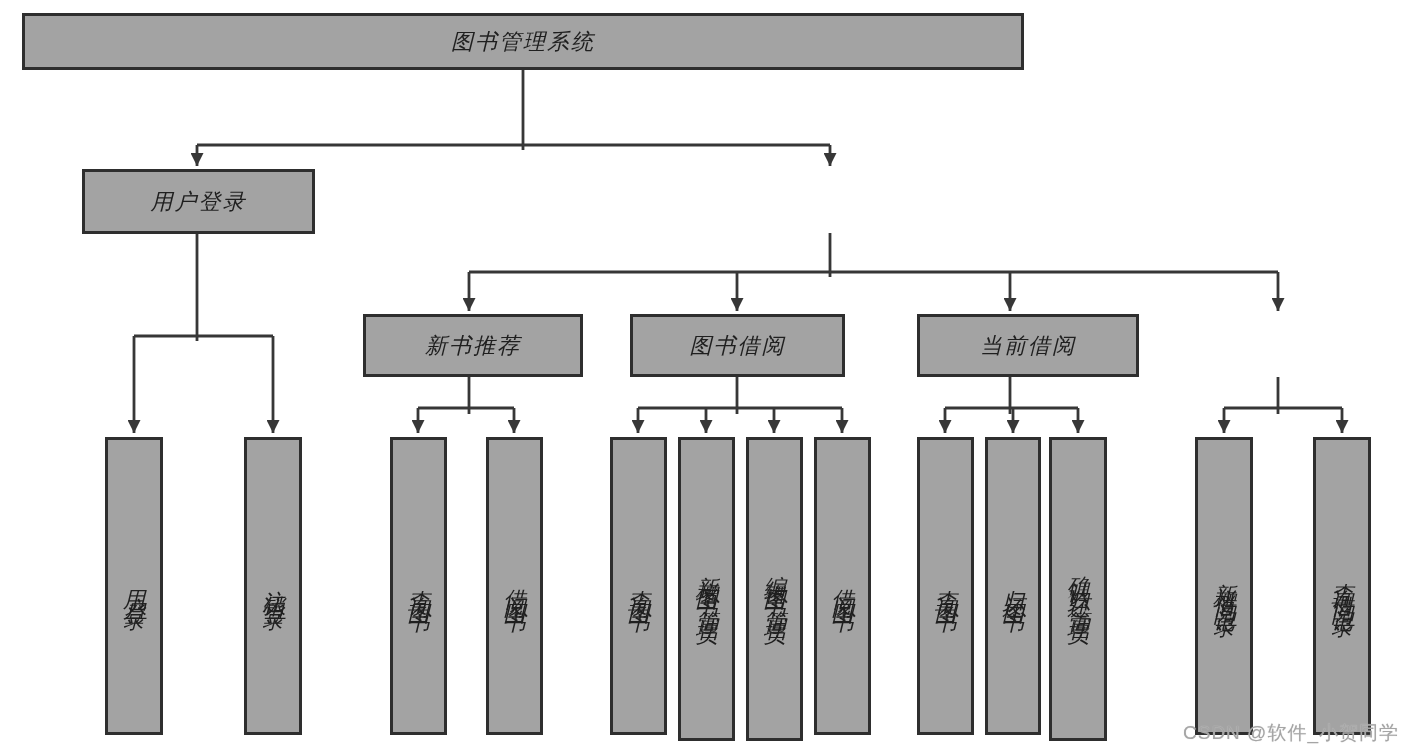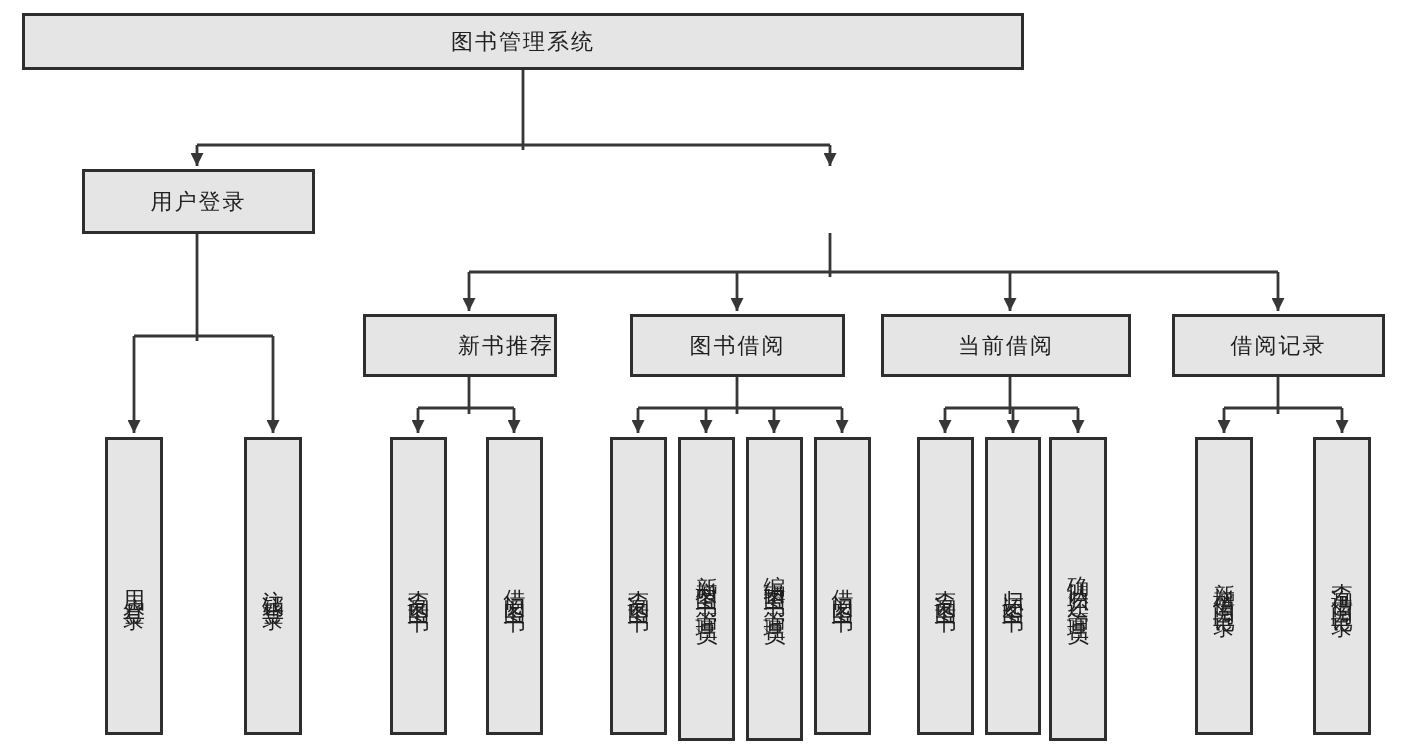--- a/index.html
+++ b/index.html
@@ -17,26 +17,27 @@
   }
   svg.connectors {
     position: absolute;
     left: 0; top: 0;
     width: 1405px;
     height: 747px;
   }
   .node {
     position: absolute;
     box-sizing: border-box;
-    background: #e5e5e5;
+    background: #a3a3a3;
     border: 3px solid #2e2e2e;
     display: flex;
     align-items: center;
     justify-content: center;
     color: #1f1f1f;
+    font-style: italic;
   }
   .node.h span {
     font-size: 22px;
     letter-spacing: 2px;
     white-space: nowrap;
   }
   .node.v span {
     writing-mode: vertical-rl;
     font-size: 22px;
     letter-spacing: 7px;
@@ -110,31 +111,28 @@
   </svg>
 
   <div class="node h" style="left:22px; top:13px; width:1002px; height:57px;">
     <span>图书管理系统</span>
   </div>
 
   <div class="node h" style="left:82px; top:169px; width:233px; height:65px;">
     <span>用户登录</span>
   </div>
 
-  <div class="node h" style="left:363px; top:314px; width:194px; height:63px;justify-content:flex-end;">
+  <div class="node h" style="left:363px; top:314px; width:220px; height:63px;">
     <span>新书推荐</span>
   </div>
   <div class="node h" style="left:630px; top:314px; width:215px; height:63px;justify-content:center;">
     <span>图书借阅</span>
   </div>
-  <div class="node h" style="left:881px; top:314px; width:250px; height:63px;">
+  <div class="node h" style="left:917px; top:314px; width:222px; height:63px;">
     <span>当前借阅</span>
-  </div>
-  <div class="node h" style="left:1172px; top:314px; width:213px; height:63px;">
-    <span>借阅记录</span>
   </div>
 
   <div class="node v" style="left:105px; top:437px; width:58px; height:298px;">
     <span>用户登录</span>
   </div>
   <div class="node v" style="left:244px; top:437px; width:58px; height:298px;">
     <span>注销登录</span>
   </div>
 
   <div class="node v" style="left:390px; top:437px; width:57px; height:298px;">
@@ -167,14 +165,15 @@
     <span>确认归还（管理员）</span>
   </div>
 
   <div class="node v" style="left:1195px; top:437px; width:58px; height:298px;">
     <span>新增借阅记录</span>
   </div>
   <div class="node v" style="left:1313px; top:437px; width:58px; height:298px;">
     <span>查询借阅记录</span>
   </div>
 
+  <div class="watermark">CSDN @软件_小贺同学</div>
 
 </div>
 
 </body></html>

